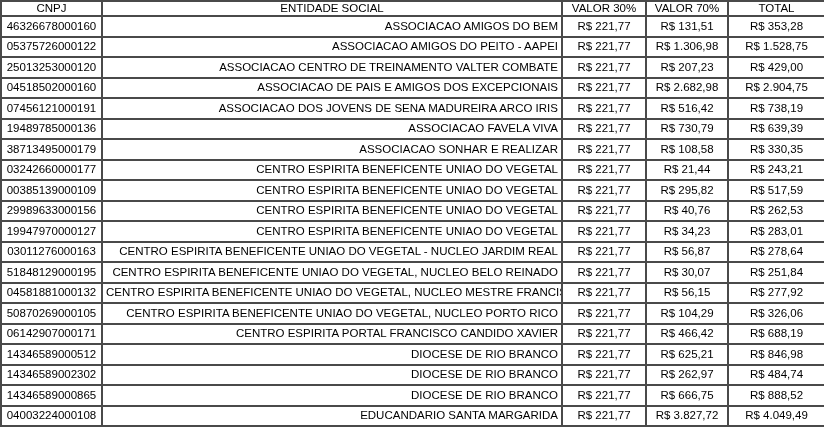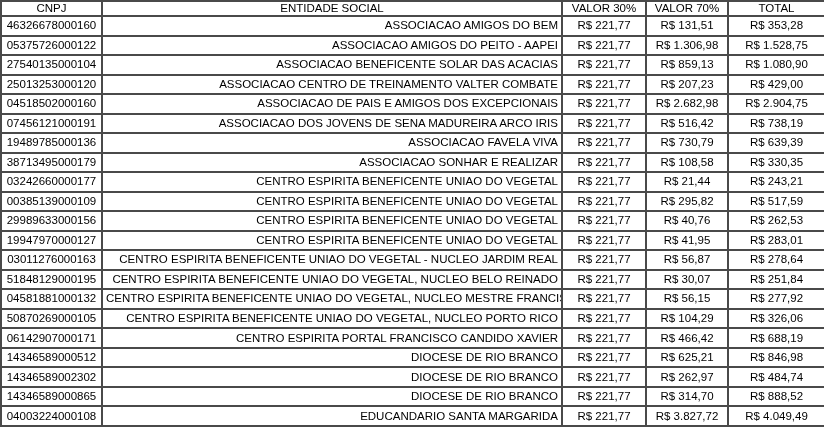--- a/index.html
+++ b/index.html
@@ -79,27 +79,20 @@
           <td class="value">R$ 353,28</td>
         </tr>
         <tr>
           <td class="cnpj">05375726000122</td>
           <td class="entity">ASSOCIACAO AMIGOS DO PEITO - AAPEI</td>
           <td class="value">R$ 221,77</td>
           <td class="value">R$ 1.306,98</td>
           <td class="value">R$ 1.528,75</td>
         </tr>
         <tr>
-          <td class="cnpj">27540135000104</td>
-          <td class="entity">ASSOCIACAO BENEFICENTE SOLAR DAS ACACIAS</td>
-          <td class="value">R$ 221,77</td>
-          <td class="value">R$ 859,13</td>
-          <td class="value">R$ 1.080,90</td>
-        </tr>
-        <tr>
           <td class="cnpj">25013253000120</td>
           <td class="entity">ASSOCIACAO CENTRO DE TREINAMENTO VALTER COMBATE</td>
           <td class="value">R$ 221,77</td>
           <td class="value">R$ 207,23</td>
           <td class="value">R$ 429,00</td>
         </tr>
         <tr>
           <td class="cnpj">04518502000160</td>
           <td class="entity">ASSOCIACAO DE PAIS E AMIGOS DOS EXCEPCIONAIS</td>
           <td class="value">R$ 221,77</td>
@@ -145,21 +138,21 @@
           <td class="cnpj">29989633000156</td>
           <td class="entity">CENTRO ESPIRITA BENEFICENTE UNIAO DO VEGETAL</td>
           <td class="value">R$ 221,77</td>
           <td class="value">R$ 40,76</td>
           <td class="value">R$ 262,53</td>
         </tr>
         <tr>
           <td class="cnpj">19947970000127</td>
           <td class="entity">CENTRO ESPIRITA BENEFICENTE UNIAO DO VEGETAL</td>
           <td class="value">R$ 221,77</td>
-          <td class="value">R$ 41,95</td>
+          <td class="value">R$ 34,23</td>
           <td class="value">R$ 283,01</td>
         </tr>
         <tr>
           <td class="cnpj">03011276000163</td>
           <td class="entity">CENTRO ESPIRITA BENEFICENTE UNIAO DO VEGETAL - NUCLEO JARDIM REAL</td>
           <td class="value">R$ 221,77</td>
           <td class="value">R$ 56,87</td>
           <td class="value">R$ 278,64</td>
         </tr>
         <tr>
@@ -201,21 +194,21 @@
           <td class="cnpj">14346589002302</td>
           <td class="entity">DIOCESE DE RIO BRANCO</td>
           <td class="value">R$ 221,77</td>
           <td class="value">R$ 262,97</td>
           <td class="value">R$ 484,74</td>
         </tr>
         <tr>
           <td class="cnpj">14346589000865</td>
           <td class="entity">DIOCESE DE RIO BRANCO</td>
           <td class="value">R$ 221,77</td>
-          <td class="value">R$ 314,70</td>
+          <td class="value">R$ 666,75</td>
           <td class="value">R$ 888,52</td>
         </tr>
         <tr>
           <td class="cnpj">04003224000108</td>
           <td class="entity">EDUCANDARIO SANTA MARGARIDA</td>
           <td class="value">R$ 221,77</td>
           <td class="value">R$ 3.827,72</td>
           <td class="value">R$ 4.049,49</td>
         </tr>
       </tbody>

